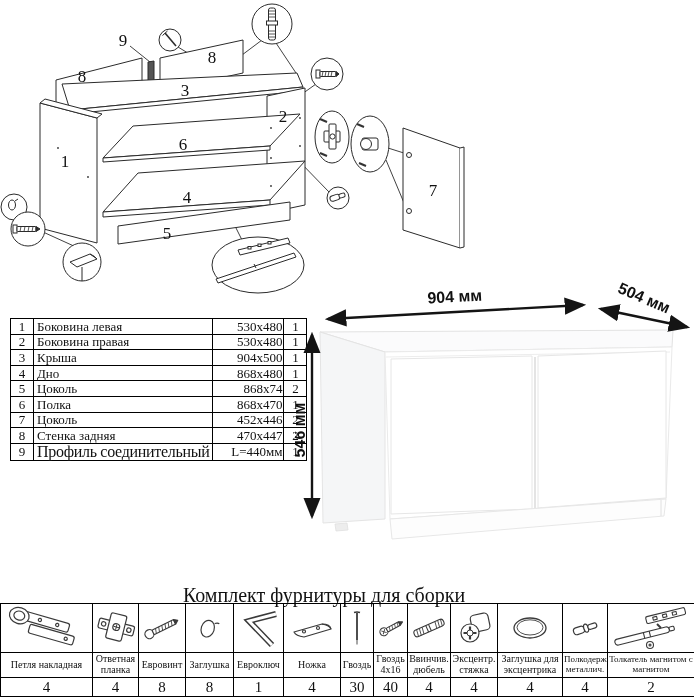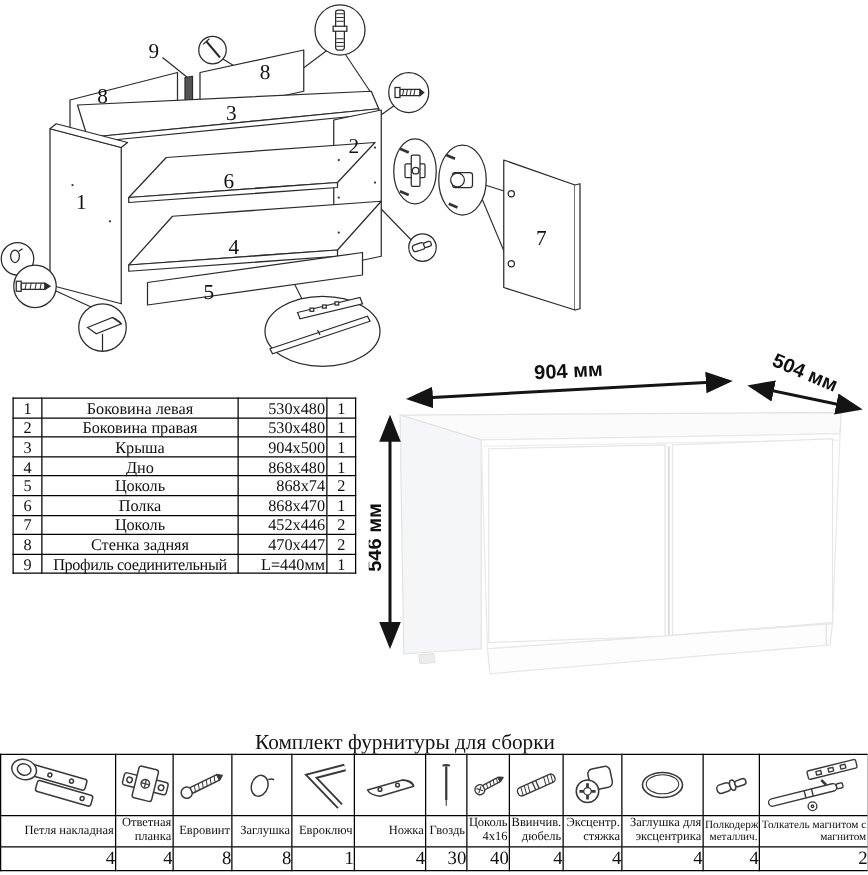--- a/index.html
+++ b/index.html
@@ -11,33 +11,33 @@
   
   #parts-table{
     left:10px;top:318px;border-collapse:collapse;
     font-size:13px;line-height:1;
   }
   #parts-table td{
     border:1px solid #000;height:14.6px;padding:0 3px;white-space:nowrap;
   }
   #parts-table td.c{text-align:center;padding:0 1px;}
   #parts-table td.num{width:20px;}
-  #parts-table td.name{width:150px;text-align:center;}
+  #parts-table td.name{width:150px;text-align:left;}
   #parts-table td.size{width:68px;text-align:right;}
   #parts-table td.qty{width:20px;}
-  #parts-table tr:last-child td.name{font-size:13px;letter-spacing:-0.3px;}
+  #parts-table tr:last-child td.name{font-size:16px;letter-spacing:-0.3px;}
   
   #hw-title{
     left:0;top:584px;width:648px;text-align:center;
-    font-size:17px;
+    font-size:20px;
   }
   #hw-table{
     left:0;top:603px;width:694px;border-collapse:collapse;table-layout:fixed;
   }
-  #hw-table td{border:1px solid #000;text-align:right;vertical-align:middle;overflow:hidden;padding:0;}
+  #hw-table td{border:1px solid #000;text-align:center;vertical-align:middle;overflow:hidden;padding:0;}
   #hw-table tr.icon-row td{height:48px;}
   #hw-table tr.name-row td{height:24px;font-size:10px;line-height:1.08;padding:0 1px;}
   #hw-table tr.name-row td.small{font-size:9px;}
   #hw-table tr.qty-row td{height:18px;font-size:15px;}
   .hw-ic{display:block;margin:0 auto;}
   
   .part-label{font-family:"Liberation Serif",serif;font-size:17px;fill:#111;}
   .dim-label{font-family:"Liberation Sans",sans-serif;font-size:16px;font-weight:bold;fill:#101010;}
 </style>
 </head>
@@ -437,21 +437,21 @@
     </td>
   </tr>
   <tr class="name-row">
     <td>Петля накладная</td>
     <td>Ответная планка</td>
     <td>Евровинт</td>
     <td>Заглушка</td>
     <td>Евроключ</td>
     <td>Ножка</td>
     <td>Гвоздь</td>
-    <td>Цоколь 4x16</td>
+    <td>Гвоздь 4x16</td>
     <td>Ввинчив. дюбель</td>
     <td>Эксцентр. стяжка</td>
     <td>Заглушка для эксцентрика</td>
     <td class="small">Полкодерж. металлич.</td>
     <td class="small">Толкатель магнитом с магнитом</td>
   </tr>
   <tr class="qty-row">
     <td>4</td>
     <td>4</td>
     <td>8</td>

